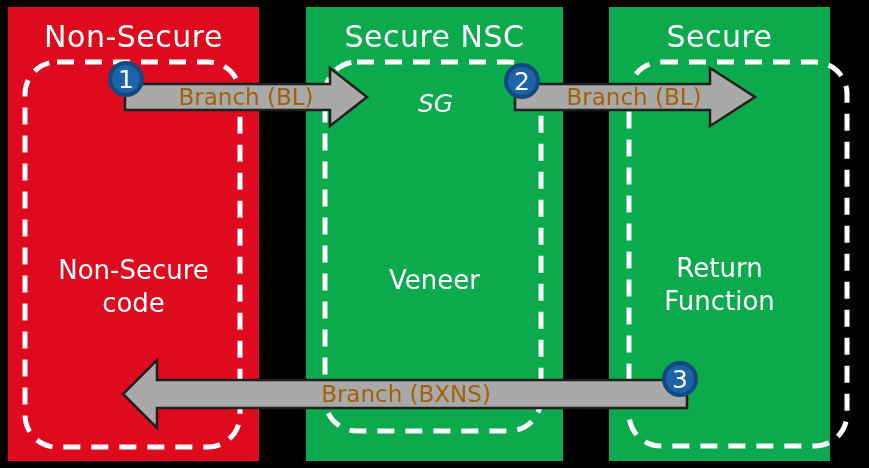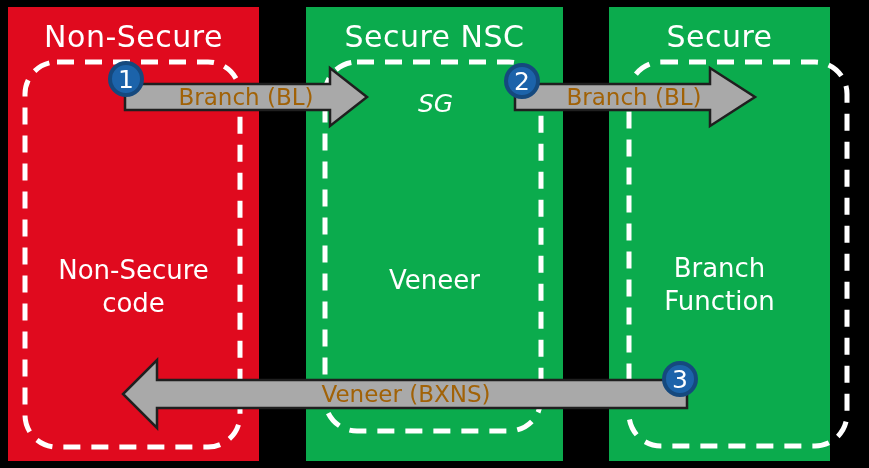--- a/index.html
+++ b/index.html
@@ -111,39 +111,39 @@
   <div class="panel panel-red">
     <div class="panel-title">Non-Secure</div>
     <div class="panel-body body-red">
       <span>Non-Secure code</span>
     </div>
   </div>
 
   <div class="panel panel-sec">
     <div class="panel-title">Secure</div>
     <div class="panel-body body-sec">
-      <span>Branch Function</span>
+      <span>Return Function</span>
     </div>
   </div>
 
   <svg class="overlay">
     <rect class="dashed-rect" x="25" y="62" width="215" height="385" rx="32"></rect>
     <rect class="dashed-rect" x="325" y="62" width="216" height="369" rx="32"></rect>
     <rect class="dashed-rect" x="629" y="62" width="218" height="384" rx="32"></rect>
   </svg>
 
   <svg class="overlay">
     <polygon class="arrow-shape" points="125,84 330,84 330,68 367,97 330,126 330,110 125,110"></polygon>
     <polygon class="arrow-shape" points="515,84 710,84 710,68 755,97 710,126 710,110 515,110"></polygon>
     <polygon class="arrow-shape" points="687,380 157,380 157,360 123,394 157,428 157,408 687,408"></polygon>
   </svg>
 
   <div class="arrow-label label-1">Branch (BL)</div>
   <div class="arrow-label label-2">Branch (BL)</div>
-  <div class="arrow-label label-3">Veneer (BXNS)</div>
+  <div class="arrow-label label-3">Branch (BXNS)</div>
 
   <div class="step-circle step-1">
     <span>1</span>
   </div>
   <div class="step-circle step-2">
     <span>2</span>
   </div>
   <div class="step-circle step-3">
     <span>3</span>
   </div>

